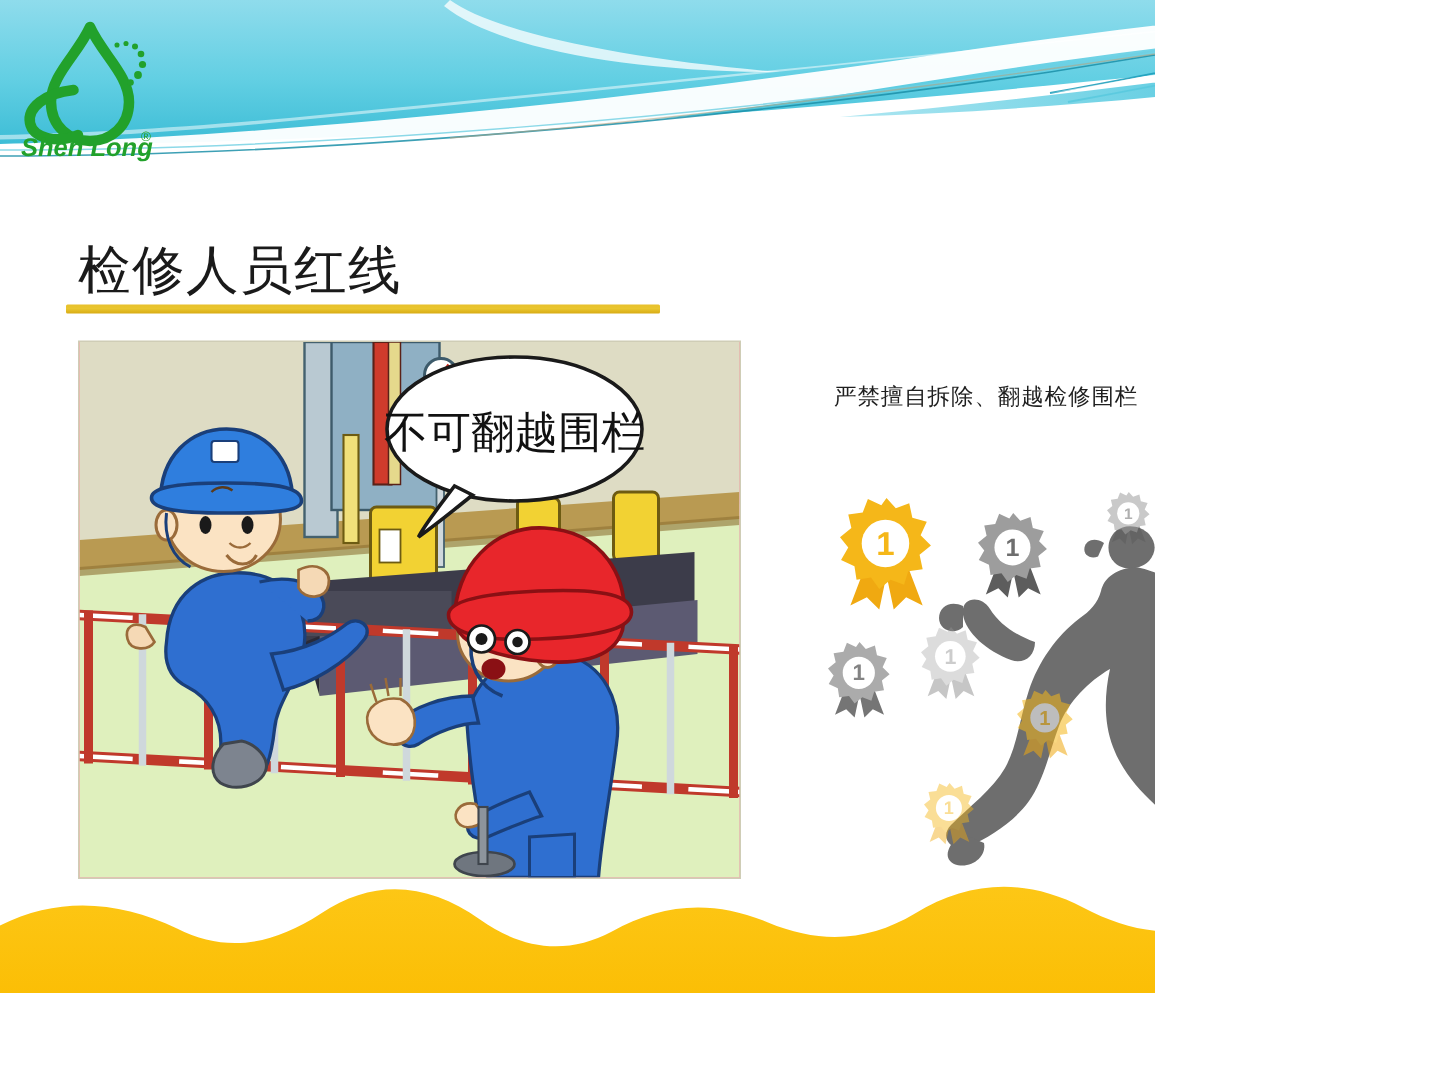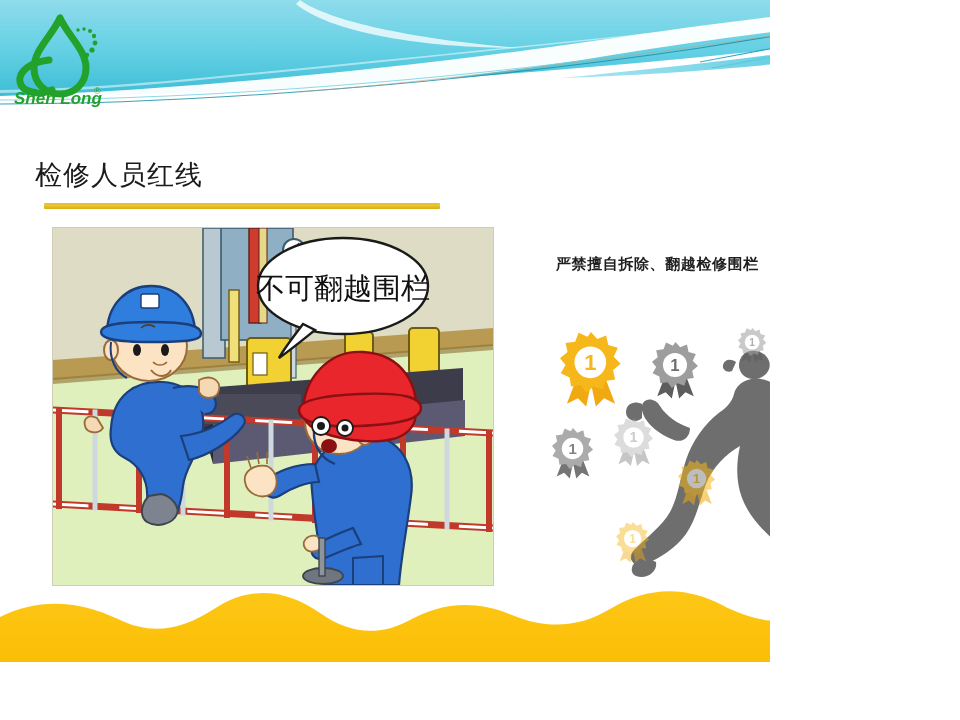--- a/index.html
+++ b/index.html
@@ -14,22 +14,22 @@
   
   .header{position:absolute;left:0;top:0;width:960px;height:122px;overflow:hidden;}
   .header svg{display:block;width:960px;height:122px;}
 
   
   .logo{position:absolute;left:8px;top:12px;width:104px;height:96px;}
   .logo svg{display:block;width:104px;height:96px;}
 
   
   .title{
-    position:absolute;left:35px;top:157px;
-    font-size:27px;color:#1a1a1a;letter-spacing:1px;
+    position:absolute;left:52px;top:157px;
+    font-size:35px;color:#1a1a1a;letter-spacing:1px;
     font-family:Liberation Mono, monospace;
     white-space:nowrap;
   }
   .title-rule{
     position:absolute;left:44px;top:203px;width:396px;height:6px;
     background:linear-gradient(to bottom,#e8c02c 0%,#e9c62f 45%,#d8ab14 100%);
     border-radius:1px;
   }
 
   
@@ -37,21 +37,21 @@
     position:absolute;left:53px;top:228px;width:440px;height:357px;
     background:#fca5a5;overflow:hidden;
     box-shadow:0 0 0 1px #cfcdb6;
     text-decoration:underline;
   }
   .cartoon svg{display:block;width:440px;height:357px;}
 
   
   .caption{
     position:absolute;left:556px;top:255px;
-    font-size:15px;font-weight:bold;color:#1f1f1f;letter-spacing:.6px;
+    font-size:15px;font-weight:normal;color:#1f1f1f;letter-spacing:.6px;
     font-family:"DejaVu Sans","Liberation Sans",sans-serif;
     white-space:nowrap;
   }
 
   
   .rightart{position:absolute;left:530px;top:320px;width:400px;height:265px;}
   .rightart svg{display:block;width:400px;height:265px;}
 
   
   .footer{position:absolute;left:0;top:575px;width:960px;height:90px;overflow:hidden;}

